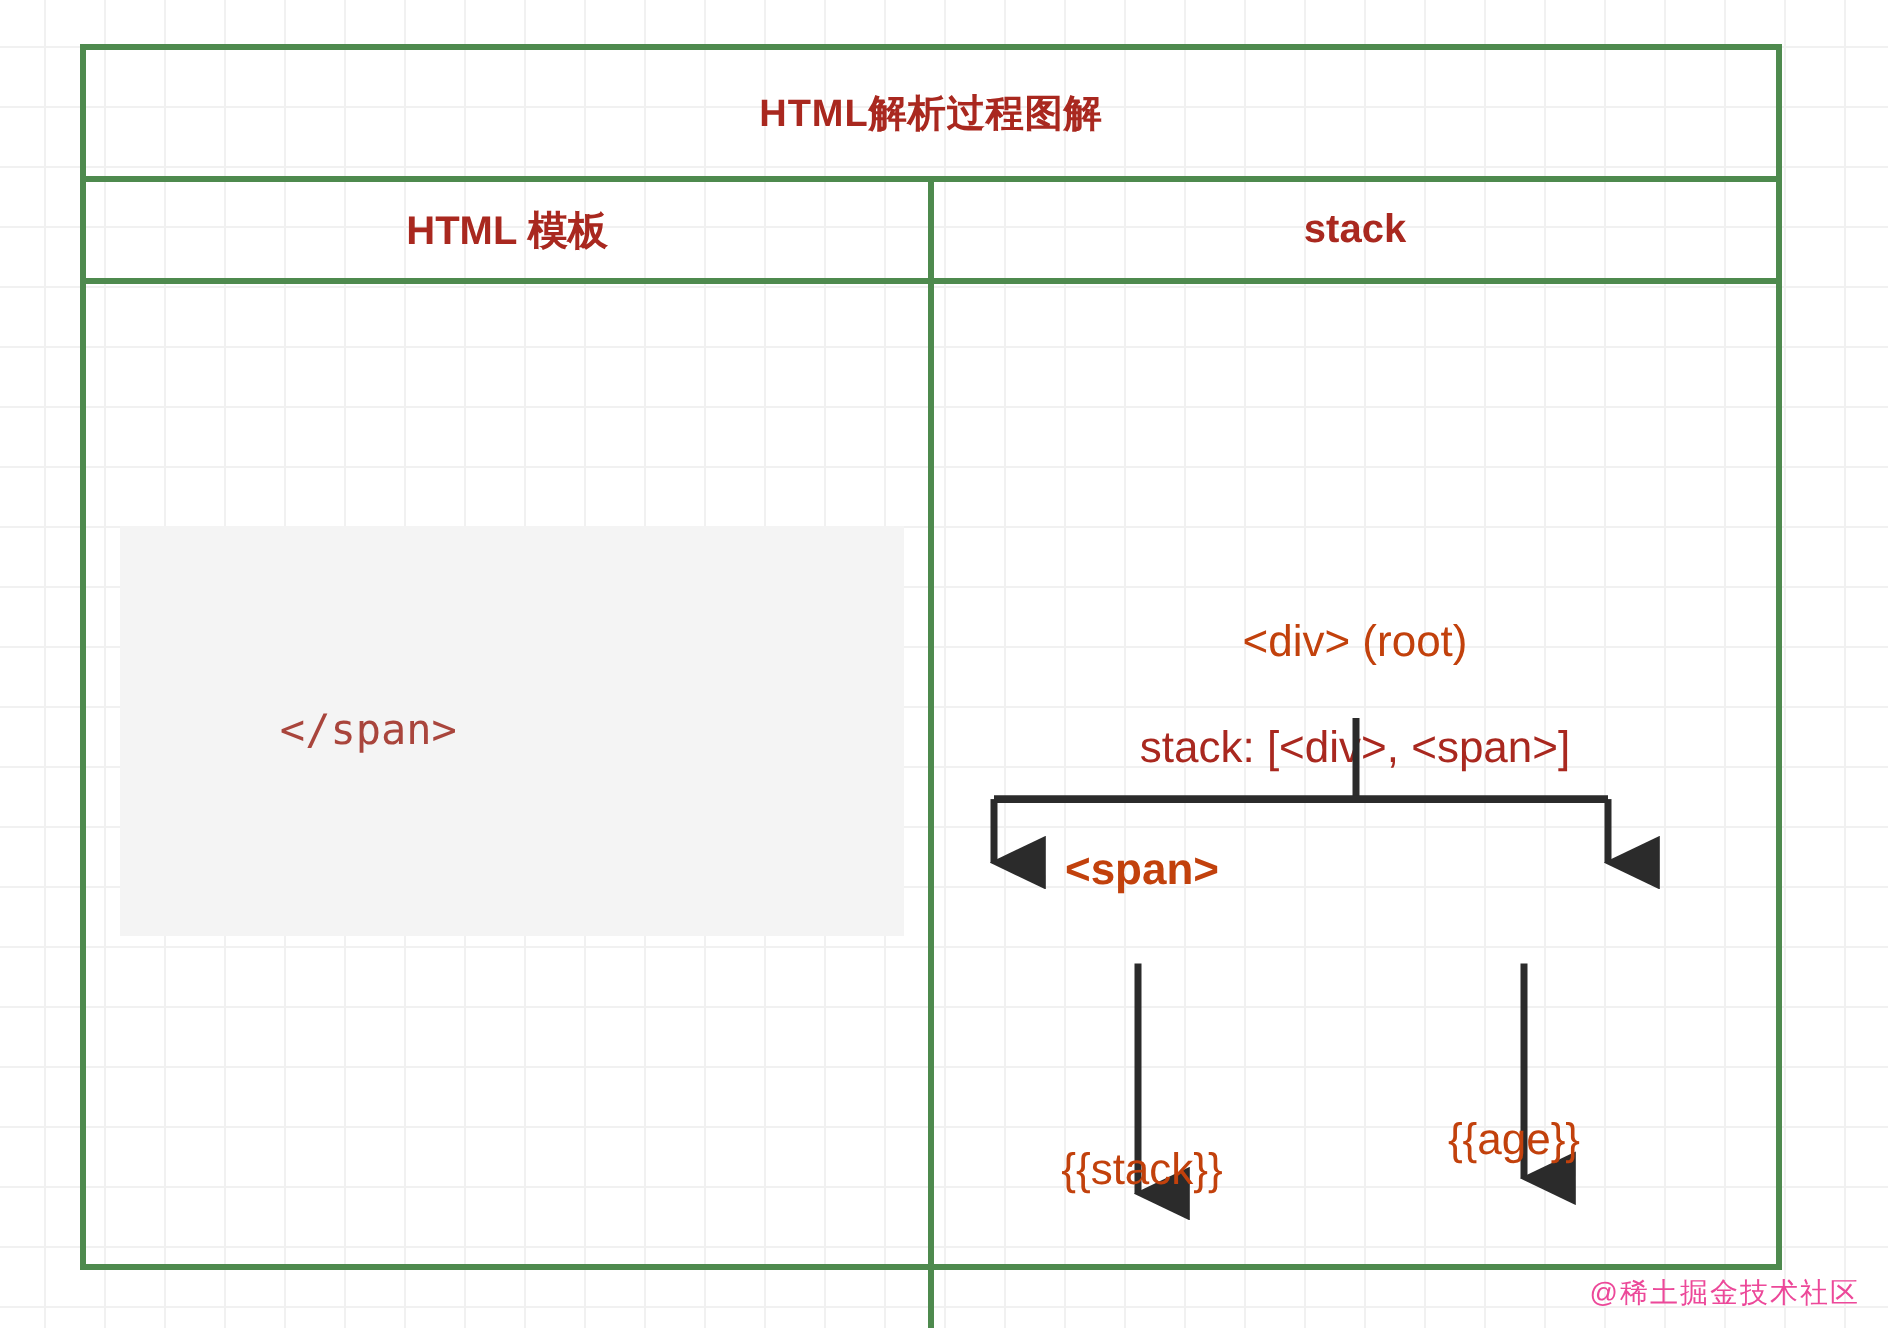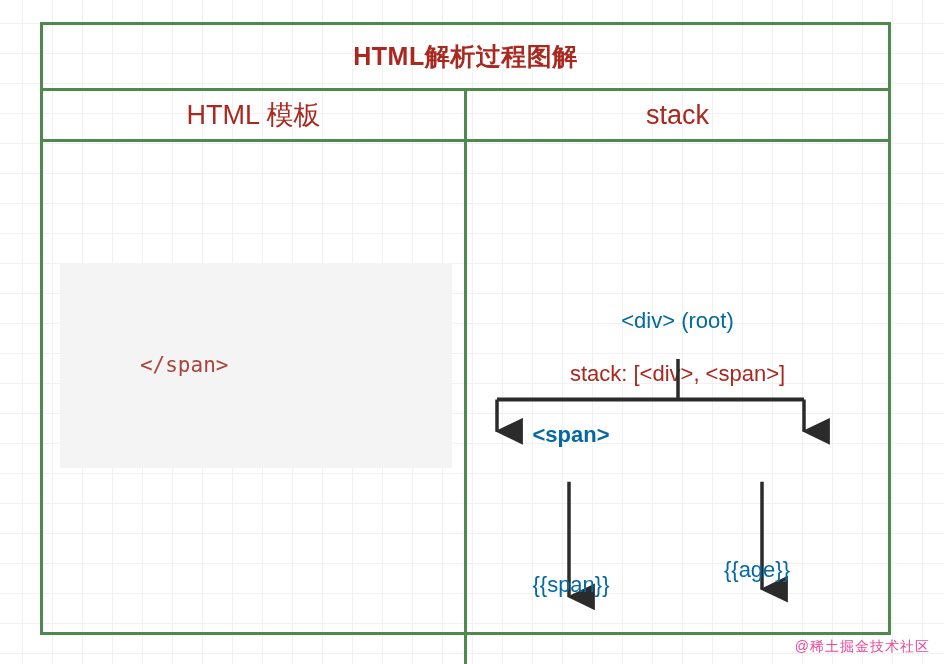--- a/index.html
+++ b/index.html
@@ -34,21 +34,21 @@
   .title-row {
     height: 66px;
     border-bottom: 3px solid #4e8a4e;
     display: flex;
     align-items: center;
     justify-content: center;
     box-sizing: border-box;
   }
   .title-text {
     color: #a9281f;
-    font-size: 25px;
+    font-size: 19px;
     font-weight: 700;
     letter-spacing: 0.5px;
   }
 
   
   .header-row {
     height: 51px;
     border-bottom: 3px solid #4e8a4e;
     display: flex;
     box-sizing: border-box;
@@ -61,22 +61,22 @@
   }
   .header-cell.left {
     width: 424px;
     border-right: 3px solid #4e8a4e;
   }
   .header-cell.right {
     flex: 1;
   }
   .header-text {
     color: #a9281f;
-    font-size: 27px;
-    font-weight: 400;
+    font-size: 20px;
+    font-weight: 700;
   }
 
   
   .body-row {
     display: flex;
     height: 537px;
     box-sizing: border-box;
     justify-content: space-between;
   }
   .body-cell.left {
@@ -128,21 +128,21 @@
   .tree {
     position: absolute;
     left: 0;
     top: 0;
     width: 100%;
     height: 100%;
   }
 
   .node-label {
     position: absolute;
-    color: #0369a1;
+    color: #c2410c;
     font-size: 22px;
     white-space: nowrap;
   }
   .node-root   { left: 0; right: 0; text-align: center; top: 166px; }
   .node-span-l { left: 24px;  top: 280px; width: 160px; text-align: center; font-weight: bold; }
   .node-span-r { left: 180px; top: 280px; width: 250px; text-align: center; }
   .leaf-name   { left: 24px;  top: 430px; width: 160px; text-align: center; }
   .leaf-age    { left: 200px; top: 415px; width: 180px; text-align: center; }
 
   
@@ -201,20 +201,20 @@
 
         <line x1="337" y1="235" x2="337" y2="264" stroke="#2b2b2b" stroke-width="3.5" marker-end="url(#arrowhead)"></line>
 
         <line x1="102" y1="310" x2="102" y2="415" stroke="#2b2b2b" stroke-width="3.5" marker-end="url(#arrowhead)"></line>
 
         <line x1="295" y1="310" x2="295" y2="408" stroke="#2b2b2b" stroke-width="3.5" marker-end="url(#arrowhead)"></line>
       </svg>
 
       <div class="node-label node-root">&lt;div&gt; (root)</div>
       <div class="node-label node-span-l">&lt;span&gt;</div>
-      <div class="node-label leaf-name">{{span}}</div>
+      <div class="node-label leaf-name">{{stack}}</div>
       <div class="node-label leaf-age">{{age}}</div>
 
     </div>
   </div>
 </div>
 
 <div class="watermark">@稀土掘金技术社区</div>
 
 </body></html>

